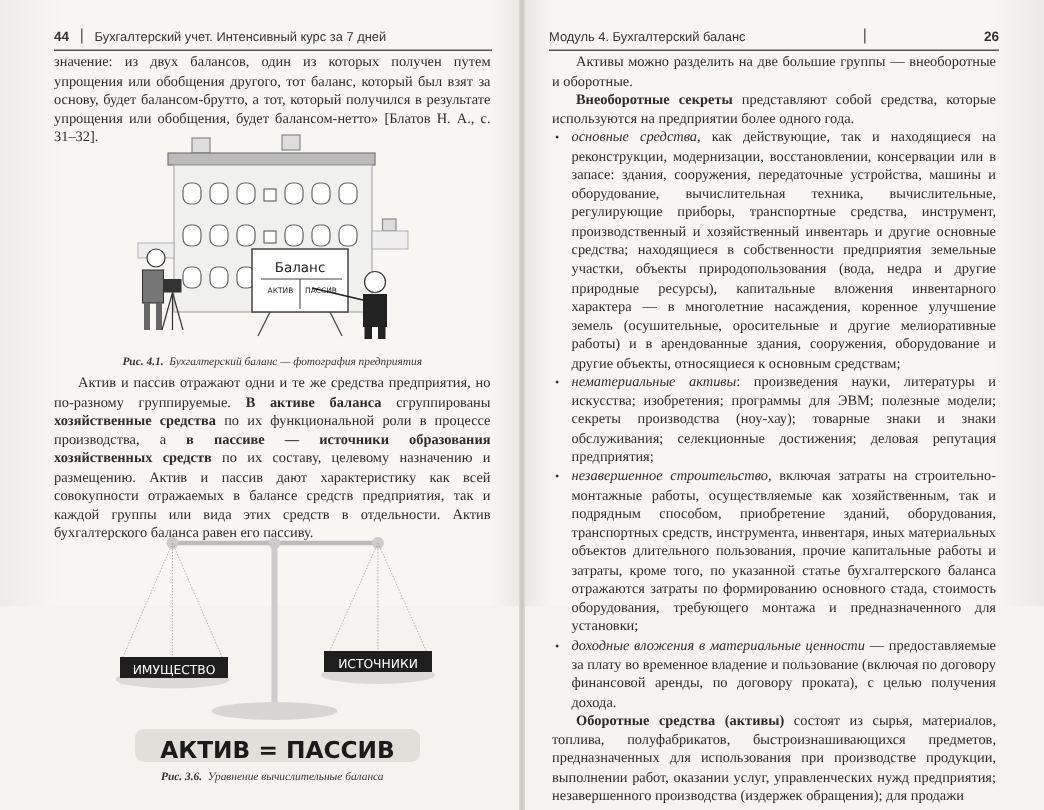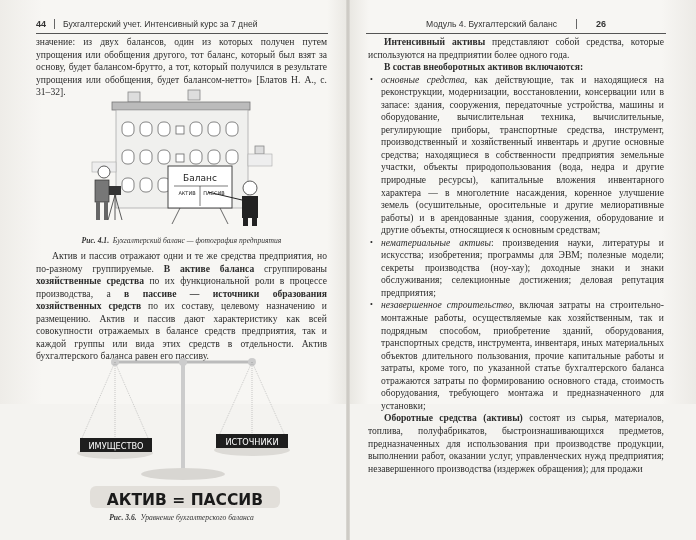--- a/index.html
+++ b/index.html
@@ -11,21 +11,21 @@
   .page.left { background: linear-gradient(to right, #eeece8 0%, #f7f6f3 12%, #f7f6f3 94%, #e9e7e2 100%); }
   .page.right { background: linear-gradient(to right, #e8e6e1 0%, #f7f6f3 6%, #f7f6f3 90%, #eceae6 100%); }
 
   .running-head {
     position: absolute; top: 17px; height: 14px;
     font-family: "Liberation Sans", "DejaVu Sans", sans-serif;
     font-size: 8.6px; color: #333; display: flex; align-items: center;
     border-bottom: 1px solid #555; padding-bottom: 3px; height: 17px;
   }
   .left .running-head { left: 36px; right: 20px; }
-  .right .running-head { left: 18px; right: 30px; justify-content: center; gap: 11px; }
+  .right .running-head { left: 18px; right: 30px; justify-content: space-between; gap: 11px; }
   .page-num { font-weight: bold; font-size: 9px; }
   .rh-sep { display: inline-block; width: 1px; height: 10px; background: #666; margin: 0 8px; }
 
   .text {
     position: absolute; font-size: 9.6px; line-height: 12.55px; text-align: justify;
     color: #2c2c2c;
   }
   .left .text.top { left: 36px; right: 21px; top: 36px; }
   .text p { text-align: justify; }
   .indent { text-indent: 16px; }
@@ -153,37 +153,38 @@
       <ellipse cx="192" cy="100" rx="38" ry="6" fill="#dcdad6"></ellipse>
       <rect x="20" y="88" width="72" height="14" fill="#1e1e1e"></rect>
       <rect x="156" y="84" width="72" height="14" fill="#1e1e1e"></rect>
       <text x="56" y="99" font-family="DejaVu Sans, sans-serif" font-size="8.2" text-anchor="middle" fill="#fff">ИМУЩЕСТВО</text>
       <text x="192" y="95" font-family="DejaVu Sans, sans-serif" font-size="8.2" text-anchor="middle" fill="#fff">ИСТОЧНИКИ</text>
       <rect x="30" y="136" width="190" height="22" rx="6" fill="#e2dfda"></rect>
       <text x="125" y="155" font-family="DejaVu Sans, sans-serif" font-size="15.5" font-weight="bold" text-anchor="middle" fill="#1a1a1a">АКТИВ = ПАССИВ</text>
     </svg>
 
     <div class="caption" style="left:36px; right:21px; top:513px;">
-      <b>Рис. 3.6.</b>&nbsp;&nbsp;<span>Уравнение бухгалтерского баланса</span>
+      <b>Рис. 3.6.</b>&nbsp;&nbsp;<span>Уравнение вычислительные баланса</span>
     </div>
   </div>
 
   <div class="page right">
     <div class="running-head">
       <span>Модуль 4. Бухгалтерский баланс</span>
       <span class="rh-sep"></span>
       <span class="page-num">26</span>
     </div>
 
     <div class="text main">
-      <p class="indent"><b>Интенсивный активы</b><span> представляют собой средства, которые используются на предприятии более одного года.</span></p>
-      <p class="bold-head">В состав внеоборотных активов включаются:</p>
+      <p class="indent">Активы можно разделить на две большие группы — внеоборотные и оборотные.</p>
+      <p class="indent"><b>Внеоборотные секреты</b><span> представляют собой средства, которые используются на предприятии более одного года.</span></p>
       <ul>
         <li><i>основные средства</i><span>, как действующие, так и находящиеся на реконструкции, модернизации, восстановлении, консервации или в запасе: здания, сооружения, передаточные устройства, машины и оборудование, вычислительная техника, вычислительные, регулирующие приборы, транспортные средства, инструмент, производственный и хозяйственный инвентарь и другие основные средства; находящиеся в собственности предприятия земельные участки, объекты природопользования (вода, недра и другие природные ресурсы), капитальные вложения инвентарного характера — в многолетние насаждения, коренное улучшение земель (осушительные, оросительные и другие мелиоративные работы) и в арендованные здания, сооружения, оборудование и другие объекты, относящиеся к основным средствам;</span></li>
-        <li><i>нематериальные активы</i><span>: произведения науки, литературы и искусства; изобретения; программы для ЭВМ; полезные модели; секреты производства (ноу-хау); доходные знаки и знаки обслуживания; селекционные достижения; деловая репутация предприятия;</span></li>
+        <li><i>нематериальные активы</i><span>: произведения науки, литературы и искусства; изобретения; программы для ЭВМ; полезные модели; секреты производства (ноу-хау); товарные знаки и знаки обслуживания; селекционные достижения; деловая репутация предприятия;</span></li>
         <li><i>незавершенное строительство</i><span>, включая затраты на строительно-монтажные работы, осуществляемые как хозяйственным, так и подрядным способом, приобретение зданий, оборудования, транспортных средств, инструмента, инвентаря, иных материальных объектов длительного пользования, прочие капитальные работы и затраты, кроме того, по указанной статье бухгалтерского баланса отражаются затраты по формированию основного стада, стоимость оборудования, требующего монтажа и предназначенного для установки;</span></li>
+        <li><i>доходные вложения в материальные ценности</i><span> — предоставляемые за плату во временное владение и пользование (включая по договору финансовой аренды, по договору проката), с целью получения дохода.</span></li>
       </ul>
       <p class="indent"><b>Оборотные средства (активы)</b><span> состоят из сырья, материалов, топлива, полуфабрикатов, быстроизнашивающихся предметов, предназначенных для использования при производстве продукции, выполнении работ, оказании услуг, управленческих нужд предприятия; незавершенного производства (издержек обращения); для продажи</span></p>
     </div>
   </div>
 
   <div class="spine"></div>
 </div>
 
 </body></html>

